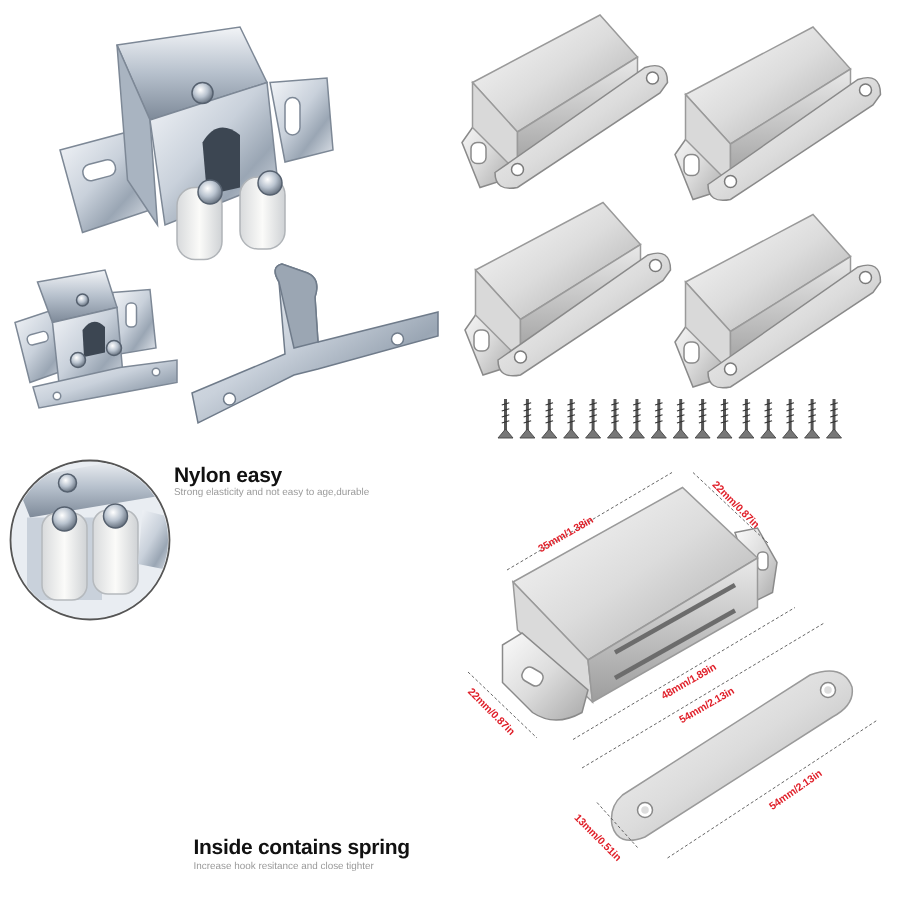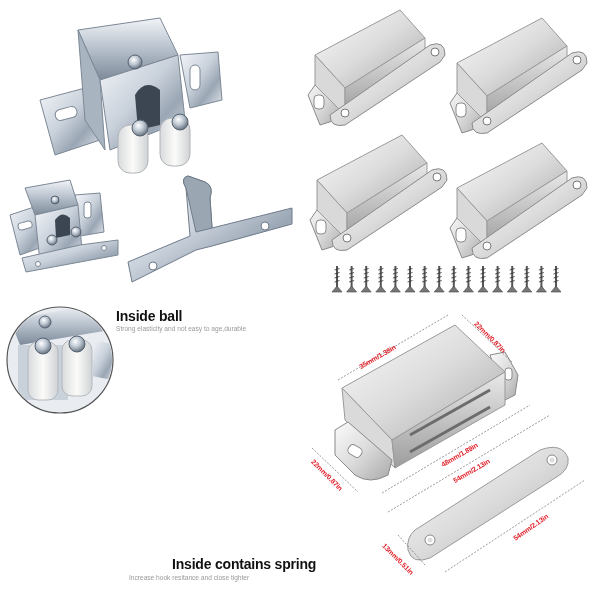--- a/index.html
+++ b/index.html
@@ -260,23 +260,23 @@
       <path d="M172 62 L185 110 L185 130 L170 105 Z" fill="#98a3b1" stroke="#7d8896">
       <circle cx="210" cy="100" r="7" fill="url(#rivet)" stroke="#56616f">
       <path d="M140 135 Q180 108 210 130 Q240 110 255 140 L255 185 L200 200 L150 180 Z" fill="url(#chrome)" stroke="#7d8896">
       <path d="M185 125 Q198 115 210 128 L205 150 L190 152 Z" fill="#3c4652">
       <circle cx="162" cy="147" r="9" fill="url(#rivet)" stroke="#56616f">
       <circle cx="210" cy="160" r="9" fill="url(#rivet)" stroke="#56616f">
       <path d="M190 180 L255 195 L258 215 L190 200 Z" fill="url(#chrome)" stroke="#7d8896">
       <circle cx="235" cy="203" r="3" fill="#fff" stroke="#7d8896">
     </circle></path></circle></circle></path></path></circle></path></path></rect></path></rect></path></path></g>
   
-  <div class="callout-title" style="left:116px; top:8px;">Inside ball</div>
+  <div class="callout-title" style="left:116px; top:8px;">Nylon easy</div>
   <div class="callout-sub" style="left:116px; top:25px;">Strong elasticity and not easy to age,durable</div>
-  <div class="callout-title" style="left:129px; top:256px;margin-left:43px;">Inside contains spring</div>
+  <div class="callout-title" style="left:129px; top:256px;">Inside contains spring</div>
   <div class="callout-sub" style="left:129px; top:274px;">Increase hook resitance and close tighter</div>
 </div>
 
 <div class="panel" id="panel-br">
   <svg width="300" height="300" viewBox="0 0 300 300">
     <g>
 
       <path d="M190 55 L205 52 L218 75 L215 95 L205 100 Z" fill="url(#steel)" stroke="#8a8a8a"></path>
       <rect x="205" y="68" width="7" height="12" rx="3" fill="#fff" stroke="#8a8a8a"></rect>
 

